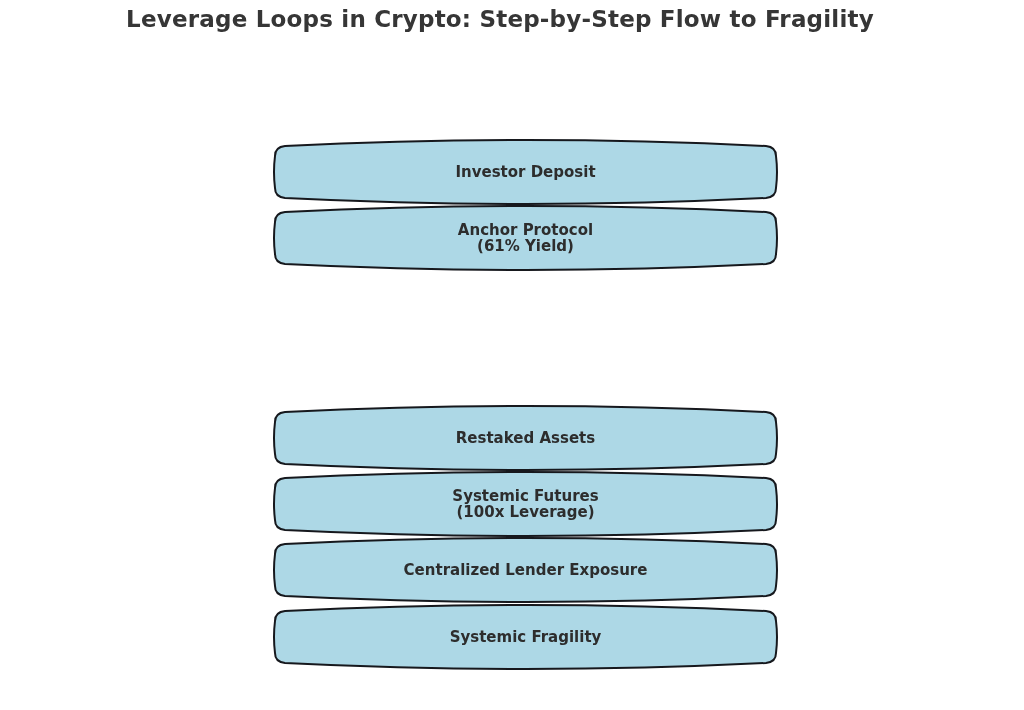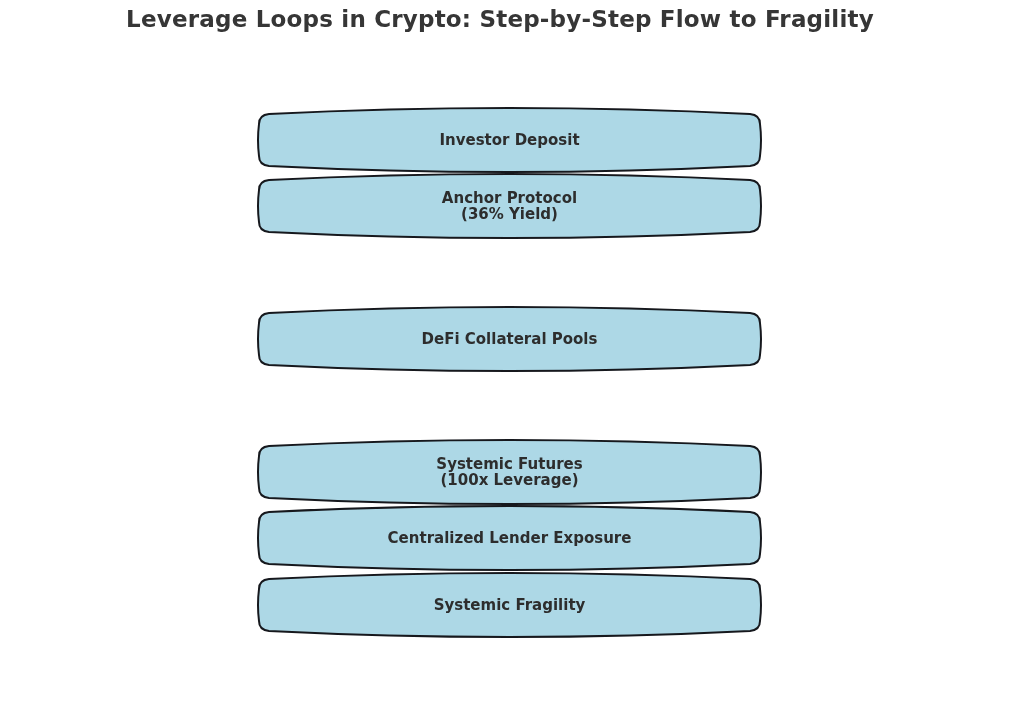--- a/index.html
+++ b/index.html
@@ -32,23 +32,24 @@
   }
   .flow {
     position: absolute;
     left: 256px;
     top: 0;
     width: 507px;
     height: 710px;
   }
   .box {
     position: absolute;
-    left: 0;
+    left: 16px;
     width: 507px;
     height: 64px;
+    margin-top: 32px;
   }
   .box .shape {
     position: absolute;
     left: 0;
     top: -3px;
     width: 507px;
     height: 70px;
     display: block;
     overflow: visible;
   }
@@ -85,31 +86,31 @@
         <path d="M 13 9 Q 253.5 -3 494 9 Q 504 10 504 19 Q 506 35 504 51 Q 504 60 494 61 Q 253.5 73 13 61 Q 3 60 3 51 Q 1 35 3 19 Q 3 10 13 9 Z"></path>
       </svg>
       <div class="label">Investor Deposit</div>
     </div>
 
     <div class="box" style="top:174px">
       <svg class="shape" viewBox="0 0 507 70" preserveAspectRatio="none" aria-hidden="true">
         <path d="M 13 9 Q 253.5 -3 494 9 Q 504 10 504 19 Q 506 35 504 51 Q 504 60 494 61 Q 253.5 73 13 61 Q 3 60 3 51 Q 1 35 3 19 Q 3 10 13 9 Z"></path>
       </svg>
       <div class="label">Anchor Protocol
-(36% Yield)</div>
+(61% Yield)</div>
     </div>
 
 
-    <div class="box" style="top:307px">
+
+    <div class="box" style="top:374px">
       <svg class="shape" viewBox="0 0 507 70" preserveAspectRatio="none" aria-hidden="true">
         <path d="M 13 9 Q 253.5 -3 494 9 Q 504 10 504 19 Q 506 35 504 51 Q 504 60 494 61 Q 253.5 73 13 61 Q 3 60 3 51 Q 1 35 3 19 Q 3 10 13 9 Z"></path>
       </svg>
-      <div class="label">DeFi Collateral Pools</div>
+      <div class="label">Restaked Assets</div>
     </div>
-
 
     <div class="box" style="top:440px">
       <svg class="shape" viewBox="0 0 507 70" preserveAspectRatio="none" aria-hidden="true">
         <path d="M 13 9 Q 253.5 -3 494 9 Q 504 10 504 19 Q 506 35 504 51 Q 504 60 494 61 Q 253.5 73 13 61 Q 3 60 3 51 Q 1 35 3 19 Q 3 10 13 9 Z"></path>
       </svg>
       <div class="label">Systemic Futures
 (100x Leverage)</div>
     </div>
 
     <div class="box" style="top:573px">

